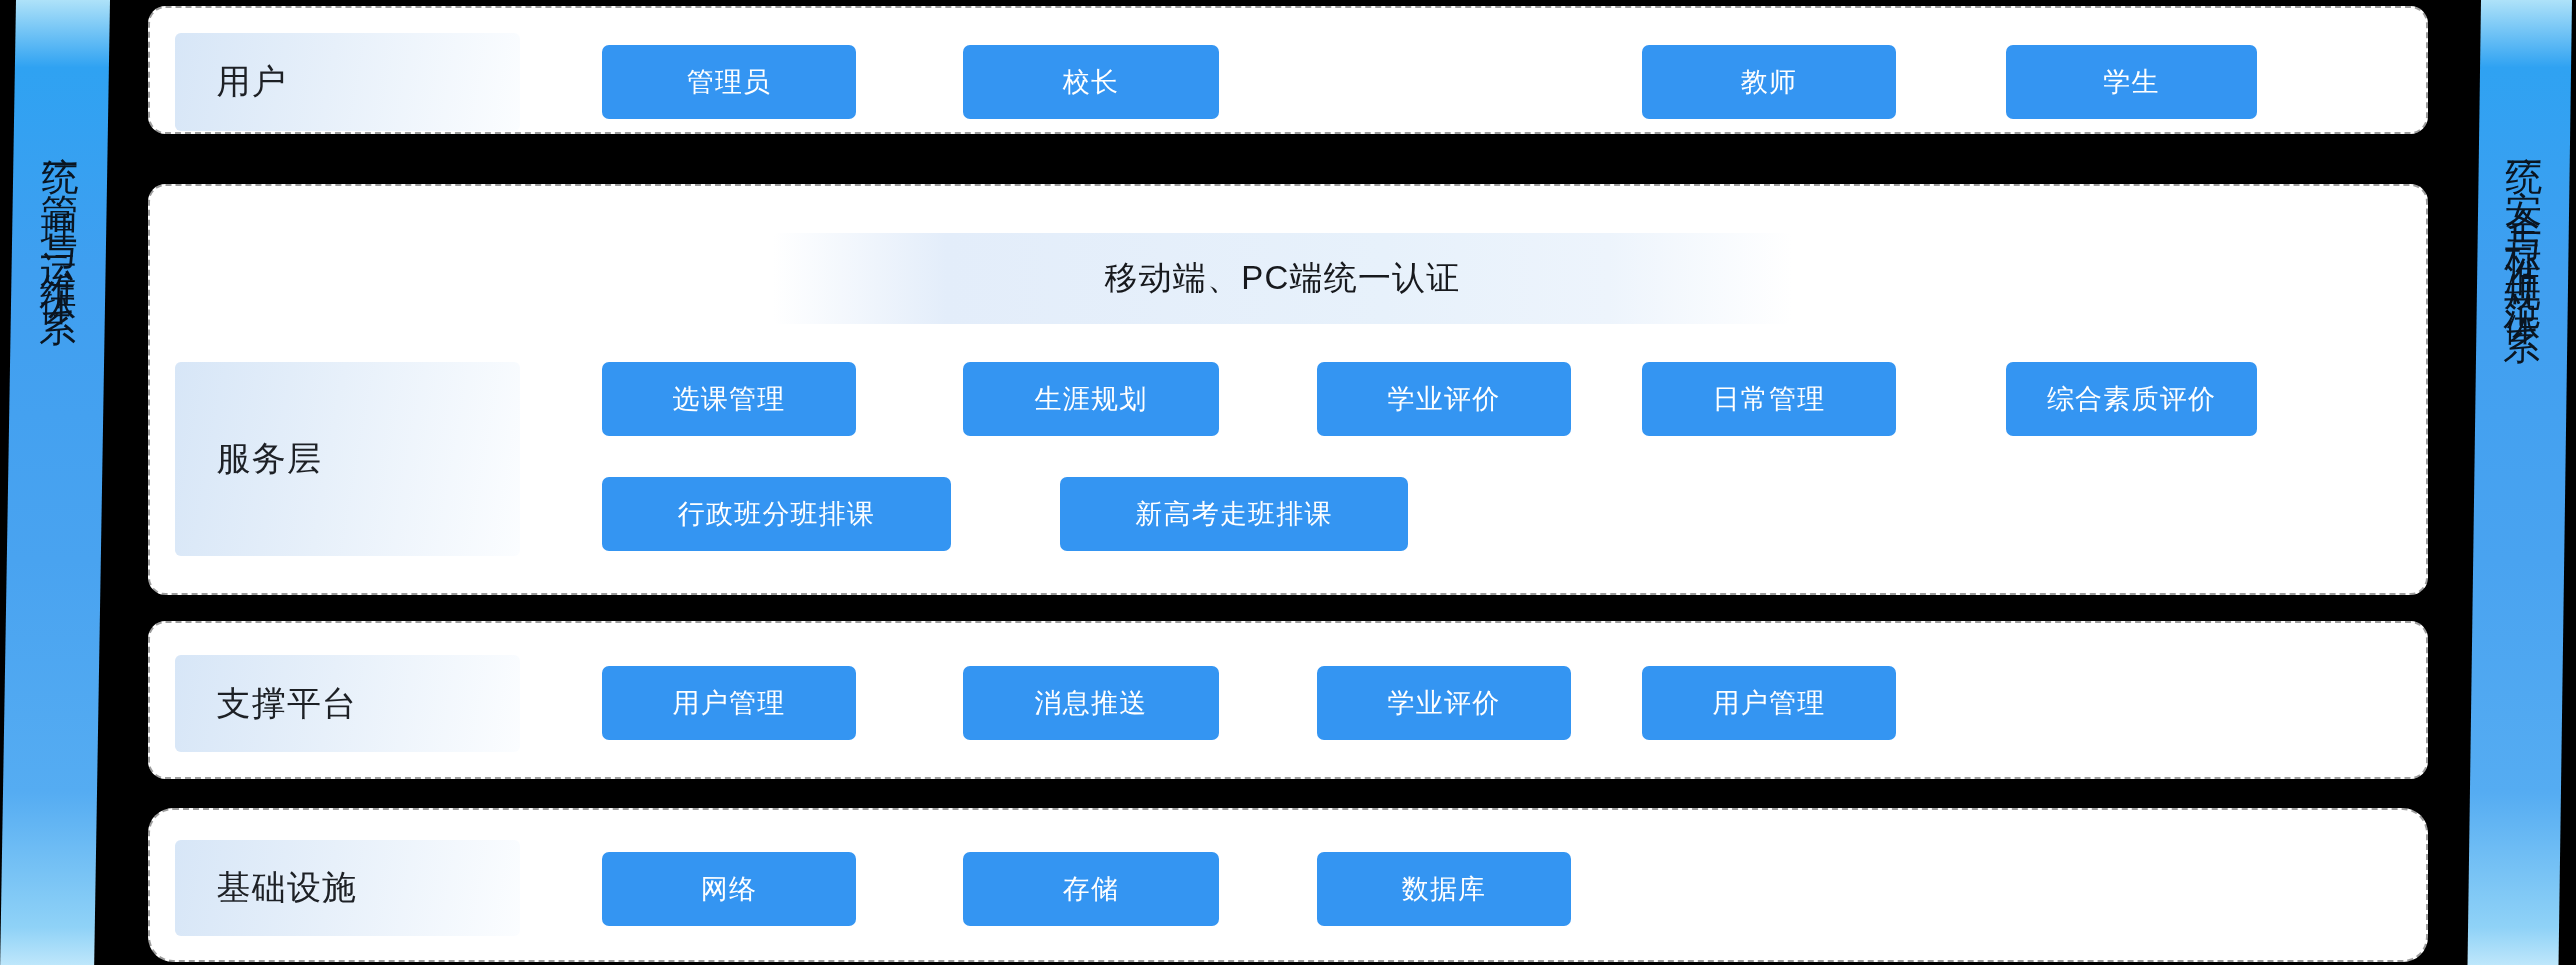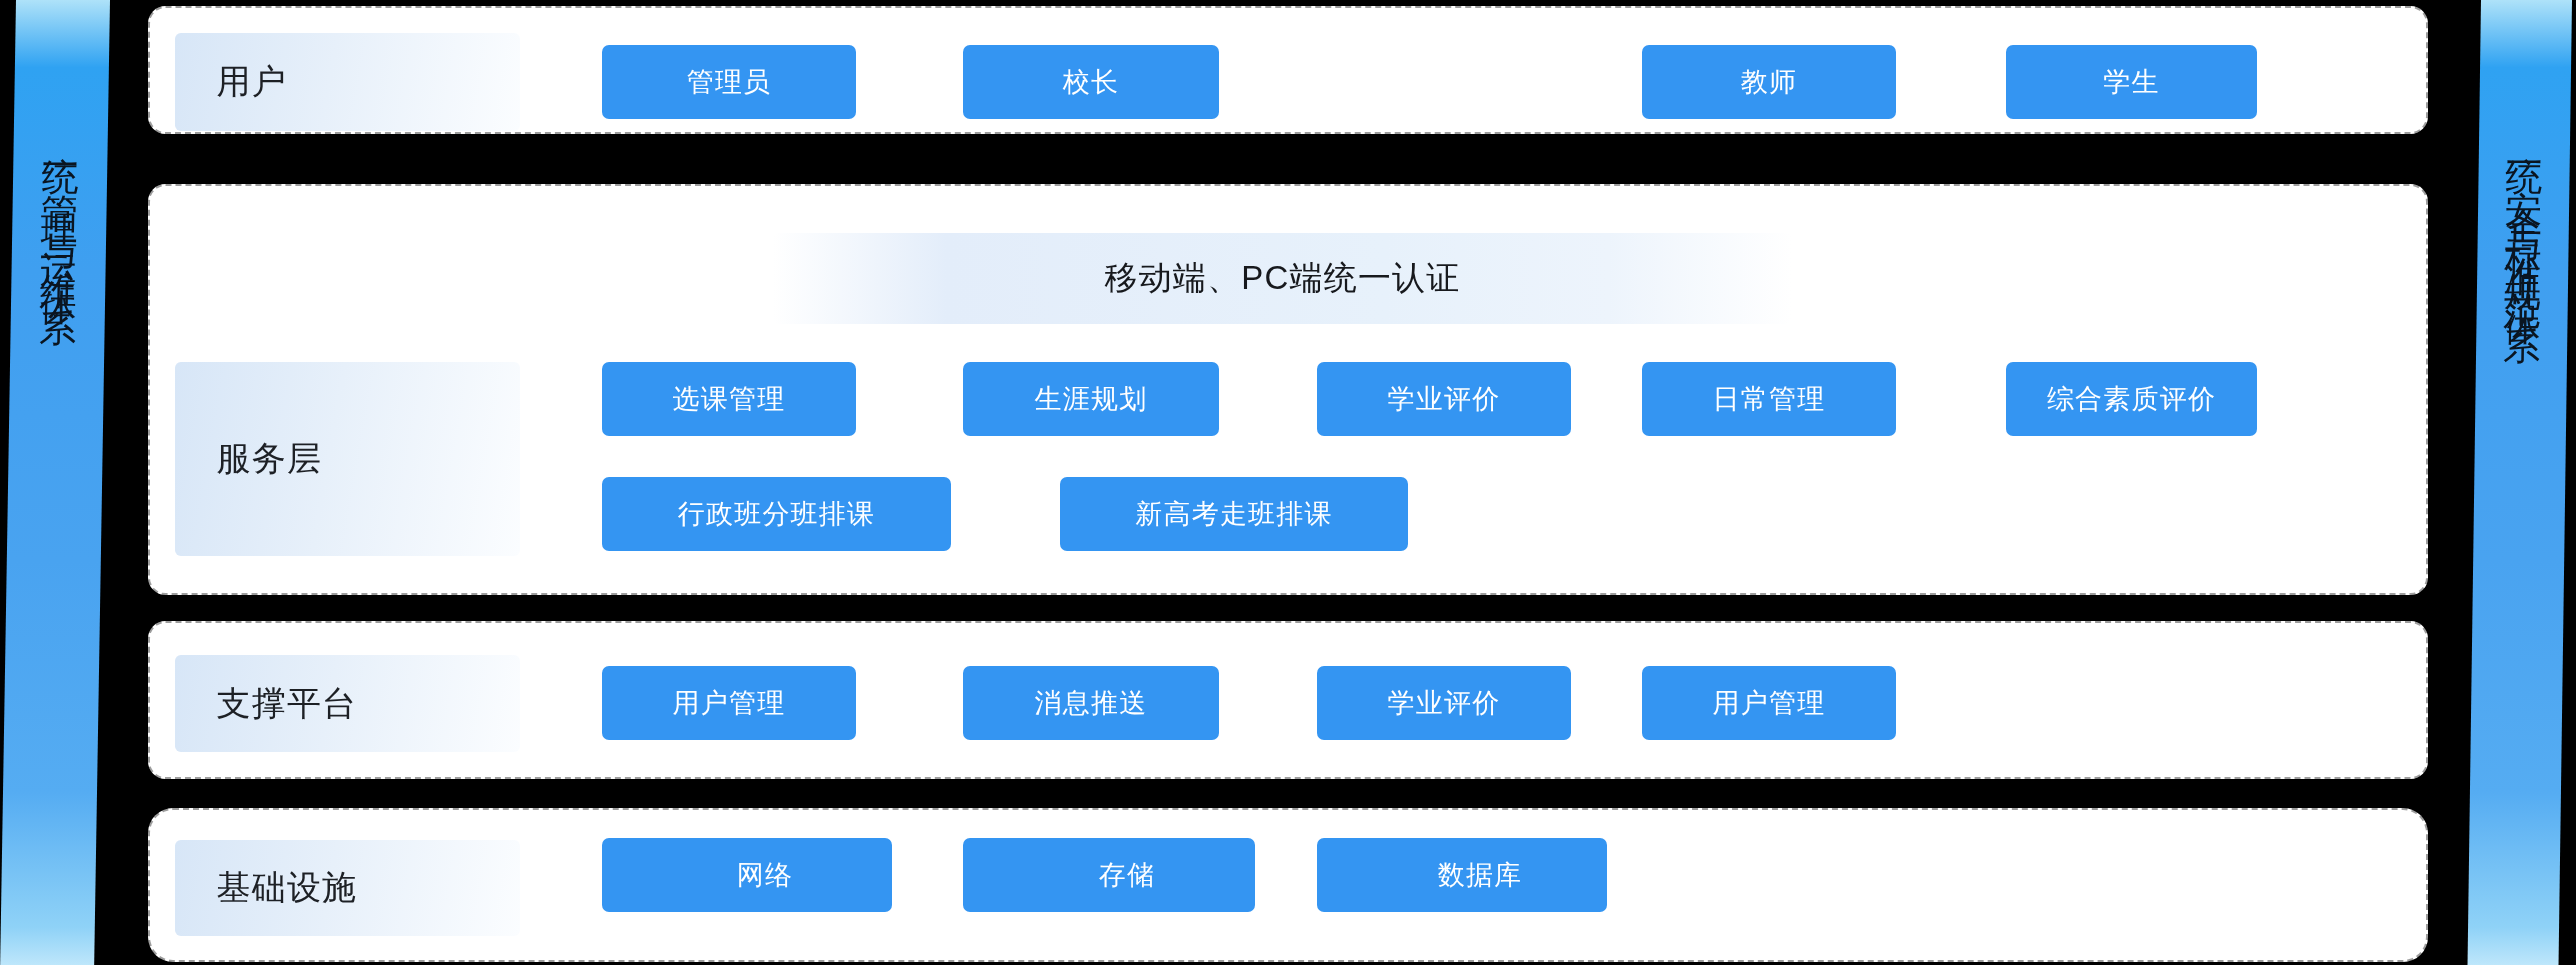--- a/index.html
+++ b/index.html
@@ -60,21 +60,21 @@
   .c2{left:773px;width:256px;}
   .c3{left:1127px;width:254px;}
   .c4{left:1452px;width:254px;}
   .c5{left:1816px;width:251px;}
   .w1{left:412px;width:349px;}
   .w2{left:870px;width:348px;}
   .r-users{top:37px;}
   .r-svc1{top:176px;}
   .r-svc2{top:291px;}
   .r-support{top:43px;}
-  .r-infra{top:28px;padding-left:36px;}
+  .r-infra{top:42px;}
 </style>
 </head>
 <body>
 
 <div class="canvas">
 
   <div class="ribbon ribbon-left">
     <div class="ribbon-text">统一管理与运维体系</div>
   </div>
 

